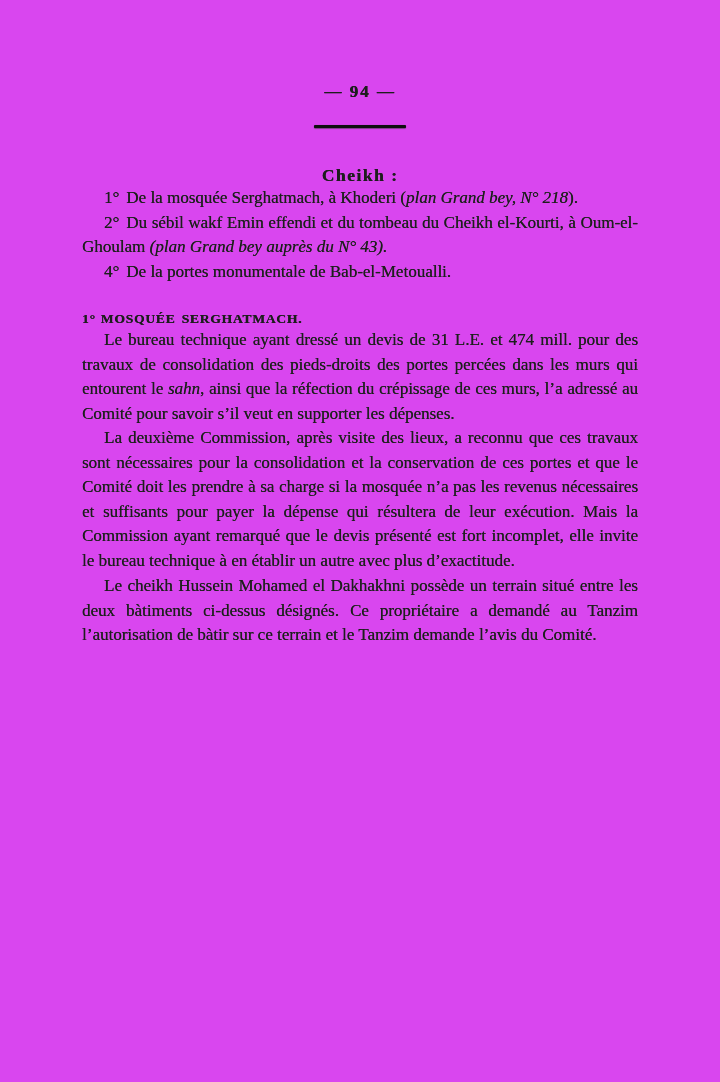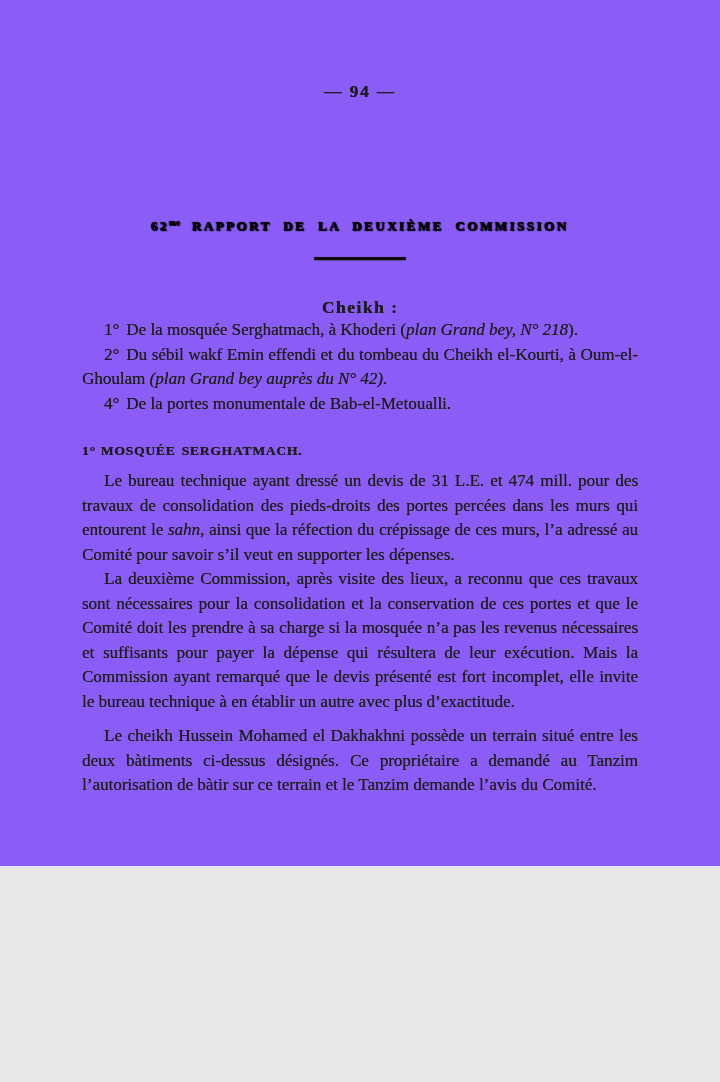--- a/index.html
+++ b/index.html
@@ -1,21 +1,21 @@
 <!DOCTYPE html>
 <html><head>
 <meta charset="utf-8">
 <style>
   html, body { margin: 0; padding: 0; background: #e8e8e8; }
   .page {
     position: relative;
     width: 720px;
-    height: 866px;
+    height: 1082px;
     margin: 0 auto;
-    background: #8b5cf6;
+    background: #d946ef;
     color: #1d1d1d;
     font-family: "Liberation Serif", "DejaVu Serif", serif;
     overflow: hidden;
     box-sizing: border-box;
   }
   .content {
     padding: 0 82px;
   }
   .page-number {
     padding-top: 82px;
@@ -74,40 +74,39 @@
   .section-heading {
     margin: 27px 0 0 0;
     text-align: left;
     font-size: 13.5px;
     font-weight: bold;
     letter-spacing: 0.8px;
     word-spacing: 2px;
     text-shadow: 0.35px 0.35px 0.5px #222;
   }
   .section-heading .num { padding-right: 5px; }
-  .section-body { margin-top: 10px; }
+  .section-body { margin-top: 1px; }
   i { font-style: italic; }
 </style>
 </head>
 <body>
 
 <div class="page">
   <div class="content">
 
     <div class="page-number">— 94 —</div>
 
-    <div class="report-header"><span>62</span><sup>me</sup> <span>RAPPORT DE LA DEUXIÈME COMMISSION</span></div>
 
     <div class="header-rule"></div>
 
     <h3 class="examen-heading">Cheikh :</h3>
 
     <div class="examen-list body-text">
       <p class="item"><span class="num">1°</span><span>De la mosquée Serghatmach, à Khoderi (</span><i>plan Grand bey, N° 218</i><span>).</span></p>
-      <p class="item"><span class="num">2°</span><span>Du sébil wakf Emin effendi et du tombeau du Cheikh el-Kourti, à Oum-el-Ghoulam </span><i>(plan Grand bey auprès du N° 42).</i><span></span></p>
+      <p class="item"><span class="num">2°</span><span>Du sébil wakf Emin effendi et du tombeau du Cheikh el-Kourti, à Oum-el-Ghoulam </span><i>(plan Grand bey auprès du N° 43).</i><span></span></p>
       <p class="item"><span class="num">4°</span><span>De la portes monumentale de Bab-el-Metoualli.</span></p>
     </div>
 
     <h4 class="section-heading"><span class="num">1°</span><span>MOSQUÉE SERGHATMACH.</span></h4>
 
     <div class="section-body body-text">
       <p class="para"><span>Le bureau technique ayant dressé un devis de 31 L.E. et 474 mill. pour des travaux de consolidation des pieds-droits des portes percées dans les murs qui entourent le </span><i>sahn</i><span>, ainsi que la réfection du crépissage de ces murs, l’a adressé au Comité pour savoir s’il veut en supporter les dépenses.</span></p>
       <p class="para"><span>La deuxième Commission, après visite des lieux, a reconnu que ces travaux sont nécessaires pour la consolidation et la conservation de ces portes et que le Comité doit les prendre à sa charge si la mosquée n’a pas les revenus nécessaires et suffisants pour payer la dépense qui résultera de leur exécution. Mais la Commission ayant remarqué que le devis présenté est fort incomplet, elle invite le bureau technique à en établir un autre avec plus d’exactitude.</span></p>
     </div>
 

